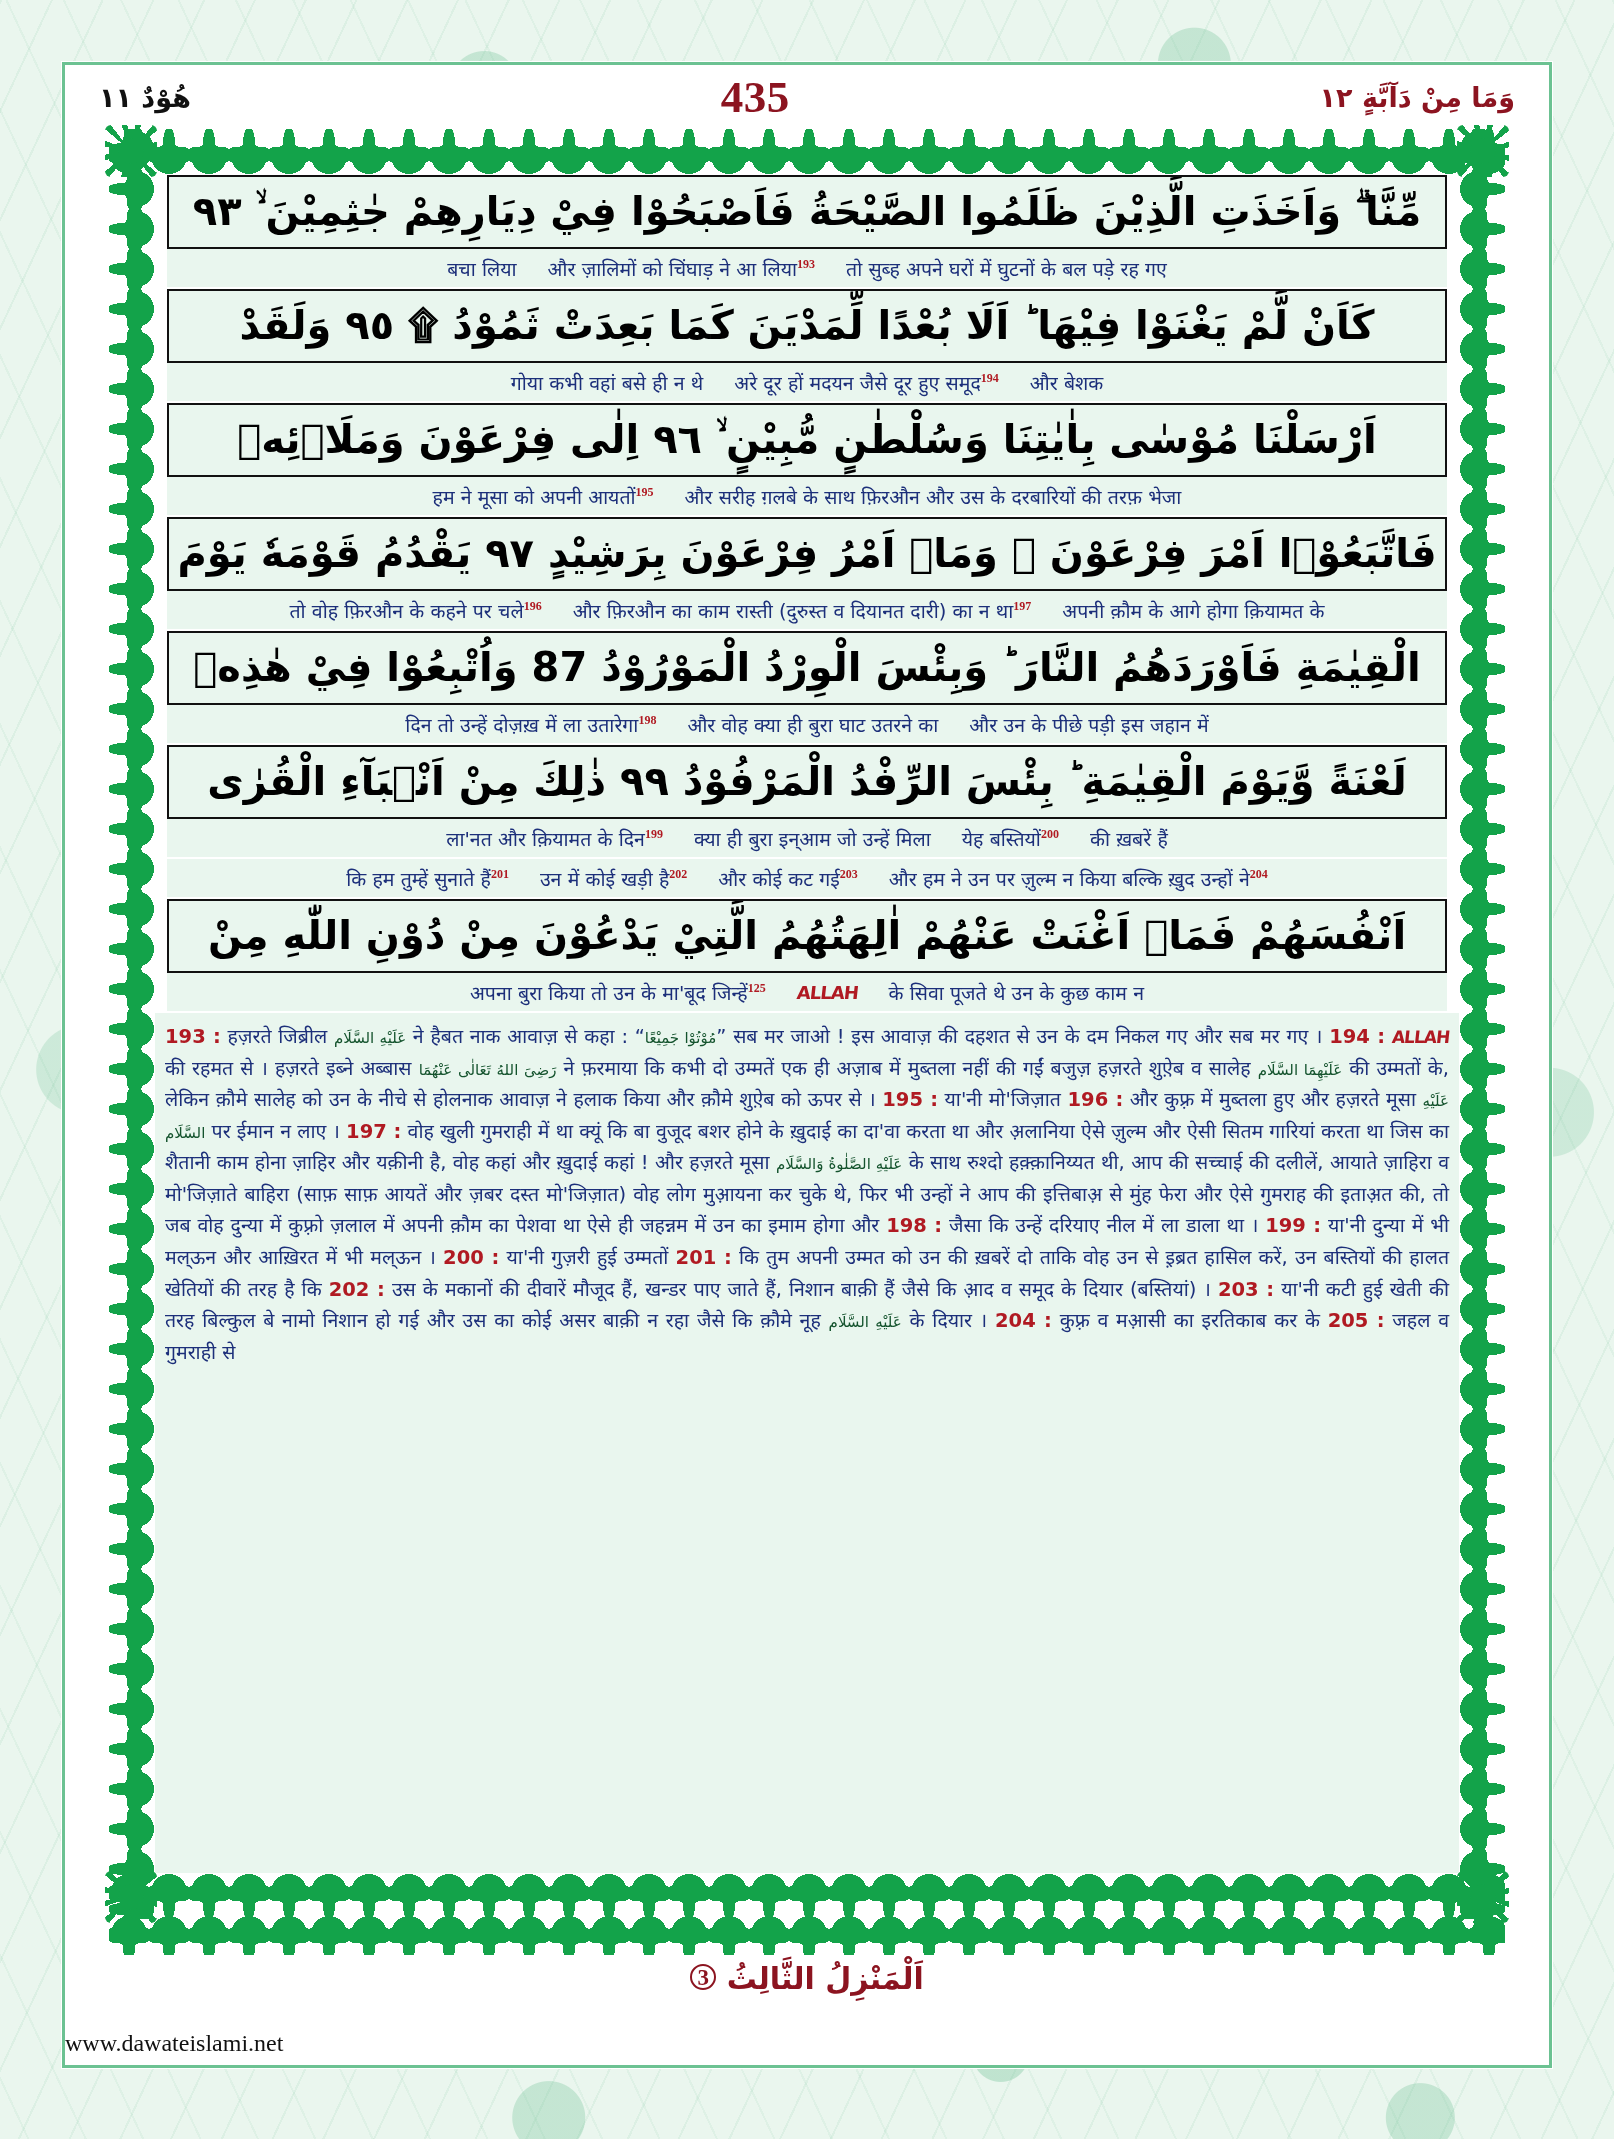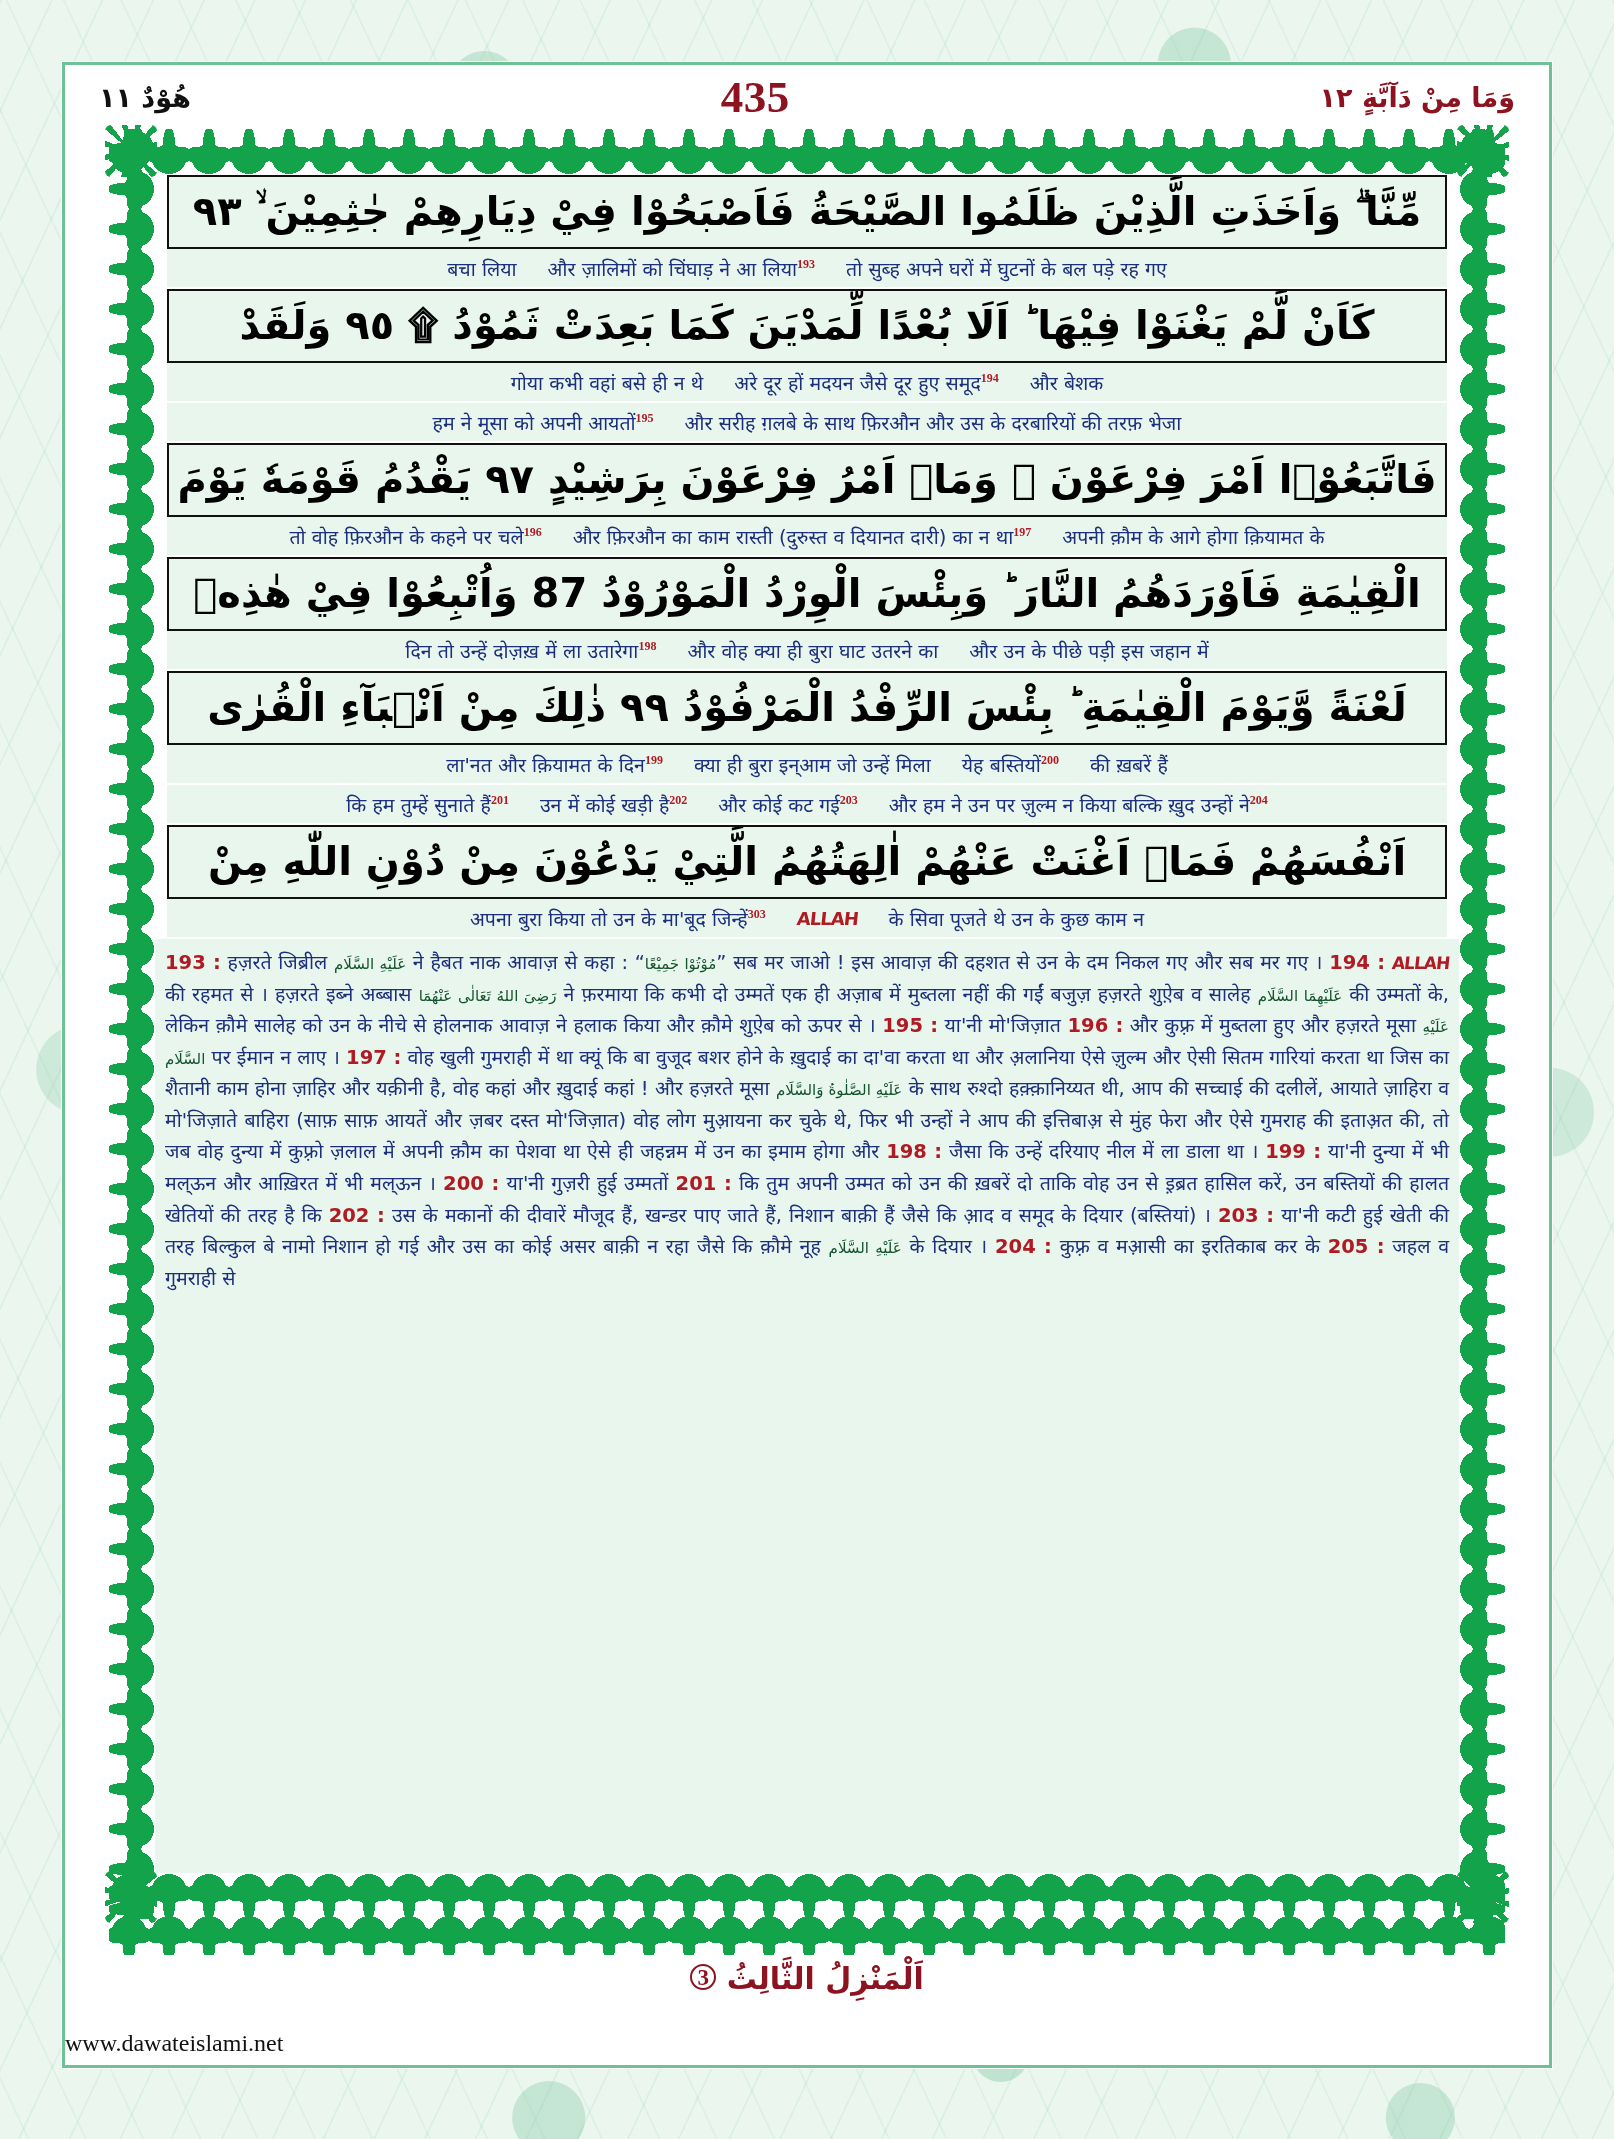--- a/index.html
+++ b/index.html
@@ -328,20 +328,23 @@
             </div>
             <div class="verse-group">
               <div class="ayah-box">
                 <div class="ayah-text">كَاَنْ لَّمْ يَغْنَوْا فِيْهَا ؕ اَلَا بُعْدًا لِّمَدْيَنَ كَمَا بَعِدَتْ ثَمُوْدُ ۩ ٩٥ وَلَقَدْ</div>
               </div>
               <div class="trans-row">
                 <div class="trans-text"><span>गोया कभी वहां बसे ही न थे</span>&nbsp;&nbsp;&nbsp;&nbsp;&nbsp;<span>अरे दूर हों मदयन जैसे दूर हुए समूद</span><sup>194</sup>&nbsp;&nbsp;&nbsp;&nbsp;&nbsp;<span>और बेशक</span></div>
               </div>
             </div>
             <div class="verse-group">
+              <div class="ayah-box">
+                <div class="ayah-text">اَرْسَلْنَا مُوْسٰى بِاٰيٰتِنَا وَسُلْطٰنٍ مُّبِيْنٍ ۙ ٩٦ اِلٰى فِرْعَوْنَ وَمَلَا۟ئِهٖ</div>
+              </div>
               <div class="trans-row">
                 <div class="trans-text"><span>हम ने मूसा को अपनी आयतों</span><sup>195</sup>&nbsp;&nbsp;&nbsp;&nbsp;&nbsp;<span>और सरीह ग़लबे के साथ फ़िरऔन और उस के दरबारियों की तरफ़ भेजा</span></div>
               </div>
             </div>
             <div class="verse-group">
               <div class="ayah-box">
                 <div class="ayah-text">فَاتَّبَعُوْۤا اَمْرَ فِرْعَوْنَ ۚ وَمَاۤ اَمْرُ فِرْعَوْنَ بِرَشِيْدٍ ٩٧ يَقْدُمُ قَوْمَهٗ يَوْمَ</div>
               </div>
               <div class="trans-row">
                 <div class="trans-text"><span>तो वोह फ़िरऔन के कहने पर चले</span><sup>196</sup>&nbsp;&nbsp;&nbsp;&nbsp;&nbsp;<span>और फ़िरऔन का काम रास्ती (दुरुस्त व दियानत दारी) का न था</span><sup>197</sup>&nbsp;&nbsp;&nbsp;&nbsp;&nbsp;<span>अपनी क़ौम के आगे होगा क़ियामत के</span></div>
@@ -366,21 +369,21 @@
             <div class="verse-group">
               <div class="trans-row">
                 <div class="trans-text"><span>कि हम तुम्हें सुनाते हैं</span><sup>201</sup>&nbsp;&nbsp;&nbsp;&nbsp;&nbsp;<span>उन में कोई खड़ी है</span><sup>202</sup>&nbsp;&nbsp;&nbsp;&nbsp;&nbsp;<span>और कोई कट गई</span><sup>203</sup>&nbsp;&nbsp;&nbsp;&nbsp;&nbsp;<span>और हम ने उन पर ज़ुल्म न किया बल्कि ख़ुद उन्हों ने</span><sup>204</sup></div>
               </div>
             </div>
             <div class="verse-group">
               <div class="ayah-box">
                 <div class="ayah-text">اَنْفُسَهُمْ فَمَاۤ اَغْنَتْ عَنْهُمْ اٰلِهَتُهُمُ الَّتِيْ يَدْعُوْنَ مِنْ دُوْنِ اللّٰهِ مِنْ</div>
               </div>
               <div class="trans-row">
-                <div class="trans-text"><span>अपना बुरा किया तो उन के मा'बूद जिन्हें</span><sup>303</sup>&nbsp;&nbsp;&nbsp;&nbsp;&nbsp;<span class="allah-tag">ALLAH</span>&nbsp;&nbsp;&nbsp;&nbsp;&nbsp;<span>के सिवा पूजते थे उन के कुछ काम न</span></div>
+                <div class="trans-text"><span>अपना बुरा किया तो उन के मा'बूद जिन्हें</span><sup>125</sup>&nbsp;&nbsp;&nbsp;&nbsp;&nbsp;<span class="allah-tag">ALLAH</span>&nbsp;&nbsp;&nbsp;&nbsp;&nbsp;<span>के सिवा पूजते थे उन के कुछ काम न</span></div>
               </div>
             </div>
           </div>
         <div id="footnotes"><span class="fn-num">193 :</span> हज़रते जिब्रील <span class="ar">عَلَيْهِ السَّلَام</span> ने हैबत नाक आवाज़ से कहा : “<span class="ar">مُوْتُوْا جَمِيْعًا</span>” सब मर जाओ ! इस आवाज़ की दहशत से उन के दम निकल गए और सब मर गए । <span class="fn-num">194 :</span> <span class="allah-tag">ALLAH</span> की रहमत से । हज़रते इब्ने अब्बास <span class="ar">رَضِىَ اللهُ تَعَالٰى عَنْهُمَا</span> ने फ़रमाया कि कभी दो उम्मतें एक ही अज़ाब में मुब्तला नहीं की गईं बजुज़ हज़रते शुऐ़ब व सालेह <span class="ar">عَلَيْهِمَا السَّلَام</span> की उम्मतों के, लेकिन क़ौमे सालेह को उन के नीचे से होलनाक आवाज़ ने हलाक किया और क़ौमे शुऐ़ब को ऊपर से । <span class="fn-num">195 :</span> या'नी मो'जिज़ात <span class="fn-num">196 :</span> और कुफ़्र में मुब्तला हुए और हज़रते मूसा <span class="ar">عَلَيْهِ السَّلَام</span> पर ईमान न लाए । <span class="fn-num">197 :</span> वोह खुली गुमराही में था क्यूं कि बा वुजूद बशर होने के ख़ुदाई का दा'वा करता था और अ़लानिया ऐसे ज़ुल्म और ऐसी सितम गारियां करता था जिस का शैतानी काम होना ज़ाहिर और यक़ीनी है, वोह कहां और ख़ुदाई कहां ! और हज़रते मूसा <span class="ar">عَلَيْهِ الصَّلٰوةُ وَالسَّلَام</span> के साथ रुश्दो हक़्क़ानिय्यत थी, आप की सच्चाई की दलीलें, आयाते ज़ाहिरा व मो'जिज़ाते बाहिरा (साफ़ साफ़ आयतें और ज़बर दस्त मो'जिज़ात) वोह लोग मुआ़यना कर चुके थे, फिर भी उन्हों ने आप की इत्तिबाअ़ से मुंह फेरा और ऐसे गुमराह की इताअ़त की, तो जब वोह दुन्या में कुफ़्रो ज़लाल में अपनी क़ौम का पेशवा था ऐसे ही जहन्नम में उन का इमाम होगा और <span class="fn-num">198 :</span> जैसा कि उन्हें दरियाए नील में ला डाला था । <span class="fn-num">199 :</span> या'नी दुन्या में भी मल्ऊन और आख़िरत में भी मल्ऊन । <span class="fn-num">200 :</span> या'नी गुज़री हुई उम्मतों <span class="fn-num">201 :</span> कि तुम अपनी उम्मत को उन की ख़बरें दो ताकि वोह उन से इ़ब्रत हासिल करें, उन बस्तियों की हालत खेतियों की तरह है कि <span class="fn-num">202 :</span> उस के मकानों की दीवारें मौजूद हैं, खन्डर पाए जाते हैं, निशान बाक़ी हैं जैसे कि आ़द व समूद के दियार (बस्तियां) । <span class="fn-num">203 :</span> या'नी कटी हुई खेती की तरह बिल्कुल बे नामो निशान हो गई और उस का कोई असर बाक़ी न रहा जैसे कि क़ौमे नूह <span class="ar">عَلَيْهِ السَّلَام</span> के दियार । <span class="fn-num">204 :</span> कुफ़्र व मआ़सी का इरतिकाब कर के <span class="fn-num">205 :</span> जहल व गुमराही से</div>
       </div>
     </div>
 
     <div id="footer">
       <div id="footer-ornament"></div>
       <div id="manzil">

